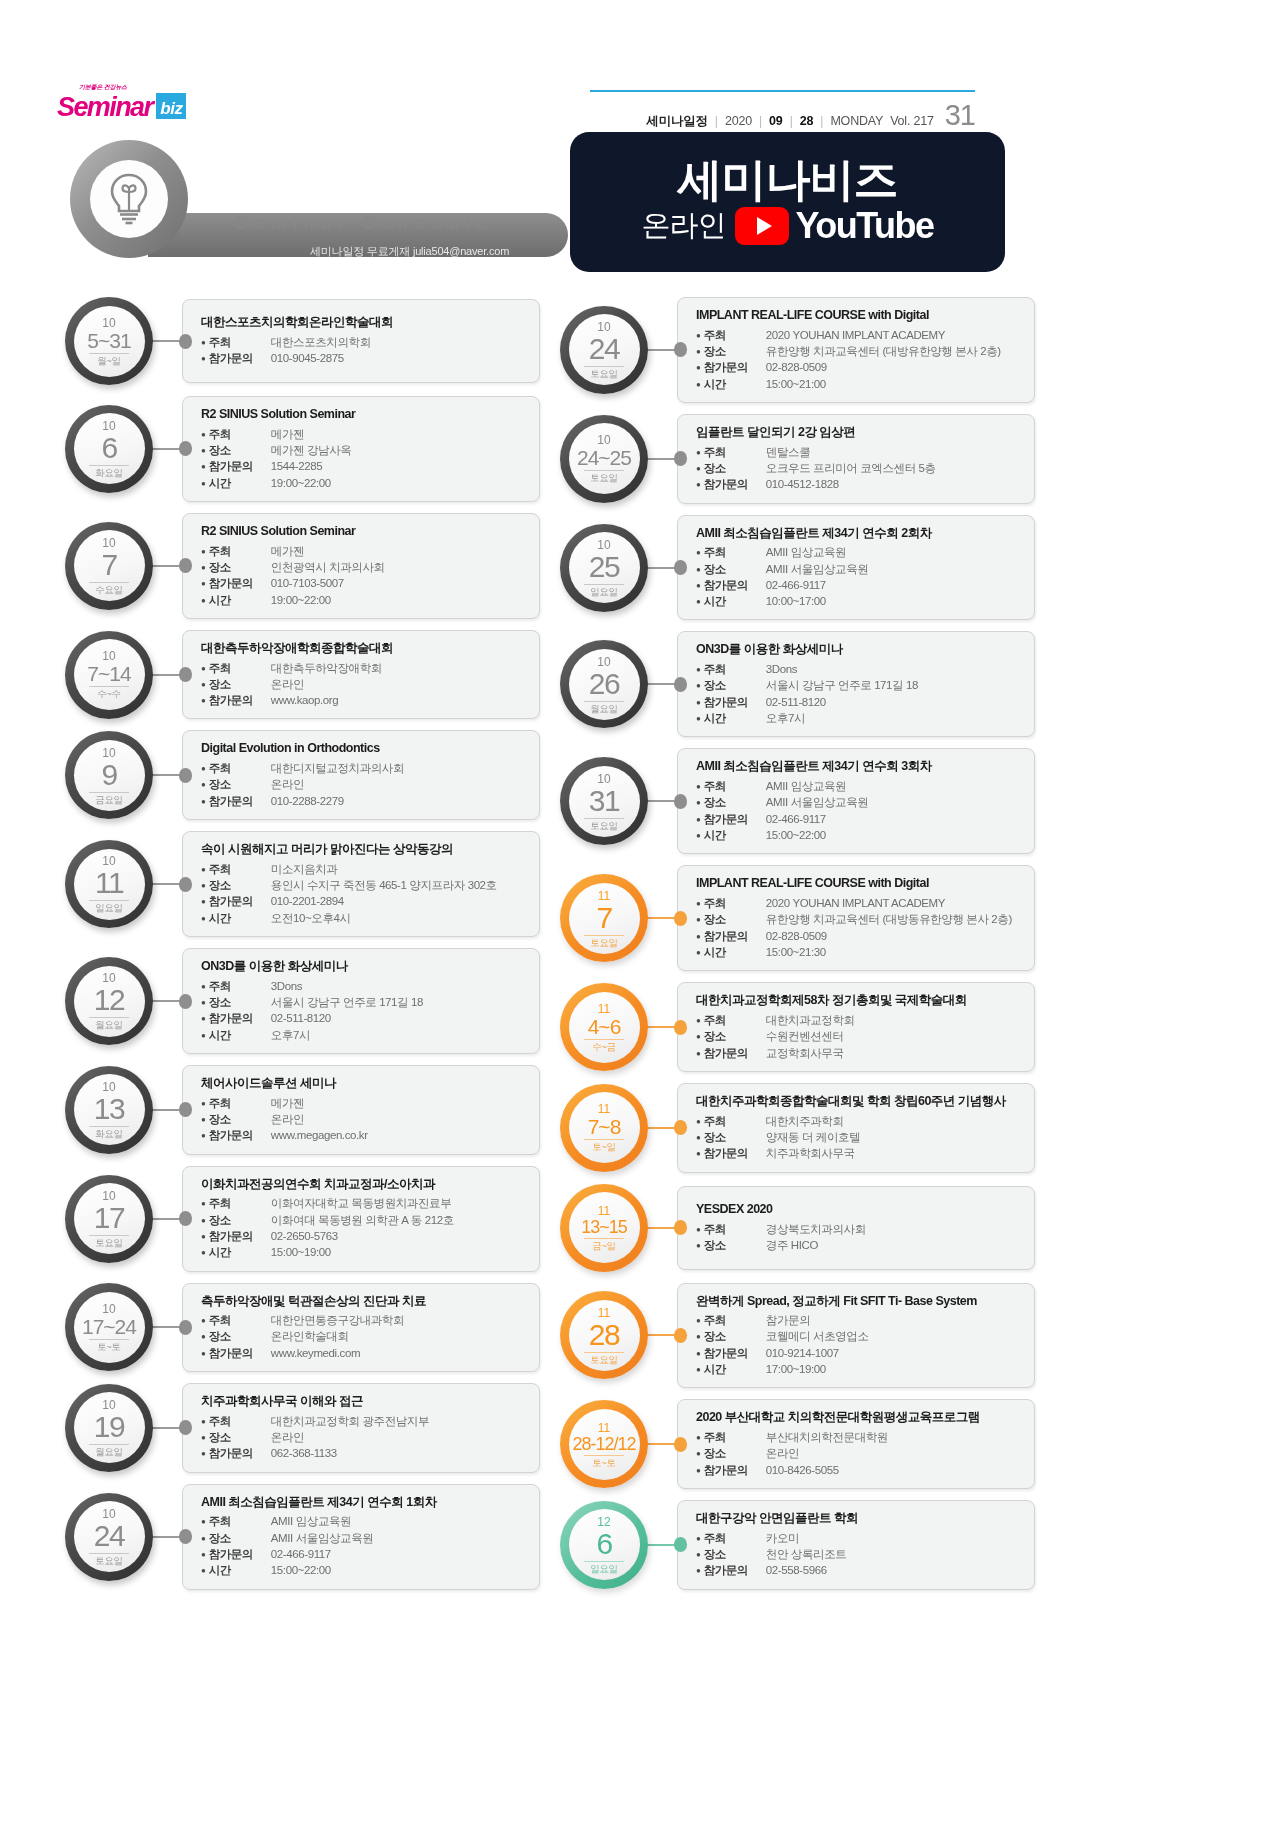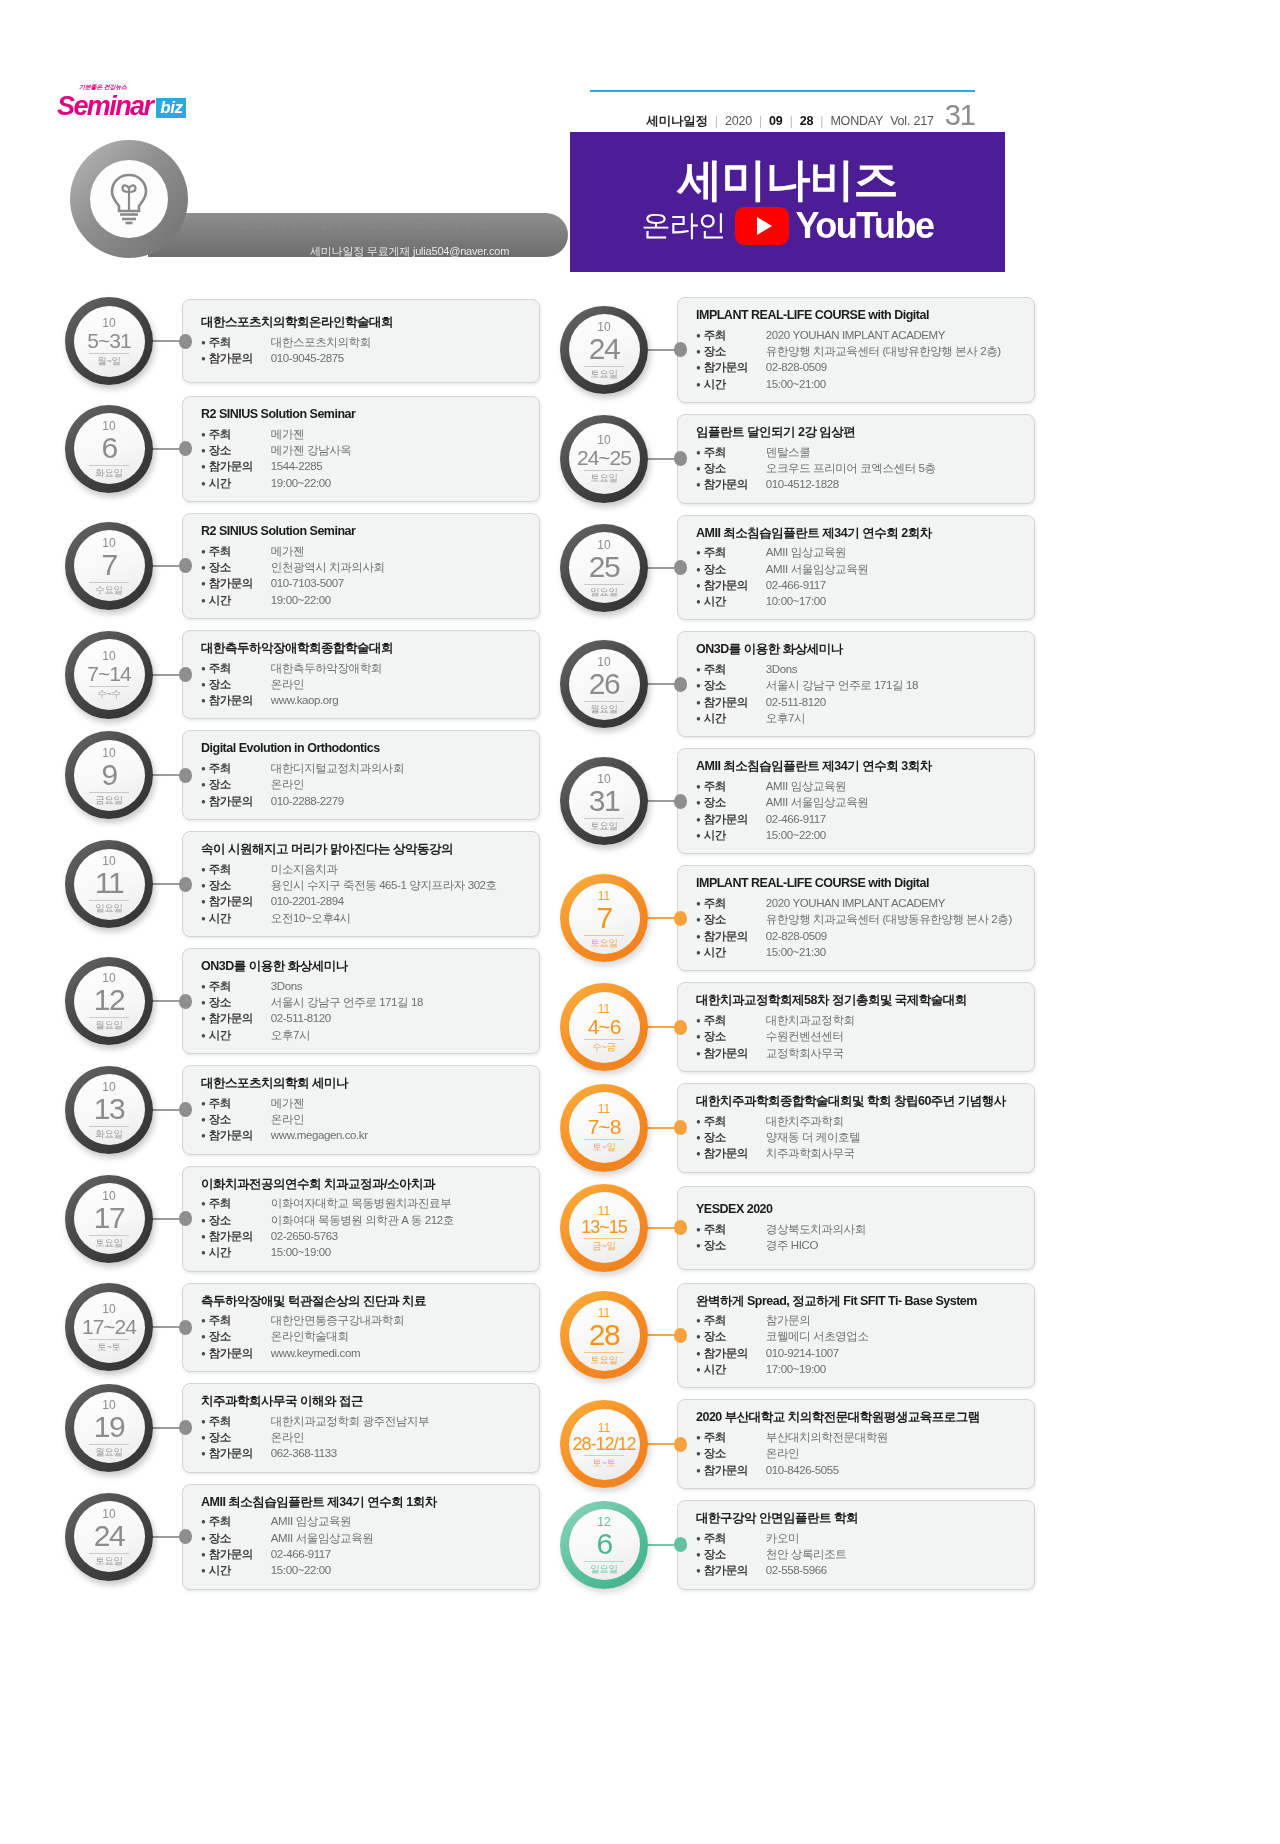--- a/index.html
+++ b/index.html
@@ -24,21 +24,21 @@
     font-size: 6px; color: #e2007f; letter-spacing: -0.2px;
     white-space: nowrap; font-weight: bold;
   }
   .logo-seminar {
     font-size: 27px; font-weight: 900; color: #e2007f;
     letter-spacing: -1.6px; font-style: italic;
     line-height: 1;
   }
   .logo-biz {
     background: #2aa9e0; color: #ffffff; font-weight: 900;
-    font-size: 17px; padding: 1px 4px 2px 4px; letter-spacing: -0.5px;
+    font-size: 17px; padding: 7px 4px 2px 4px; letter-spacing: -0.5px;
     line-height: 1; margin-bottom: 2px; font-style: italic;
   }
   .header-meta {
     position: absolute; right: 57px; top: 99px;
     display: flex; align-items: baseline; gap: 7px;
   }
   .header-meta-line {
     position: absolute; right: 0px; top: -9px; width: 385px; height: 2px;
     background: #2aa9e0;
   }
@@ -78,22 +78,22 @@
     font-size: 18px; color: #888; letter-spacing: 7px;
   }
   .title-mail {
     position: absolute; left: 240px; top: 109px;
     font-size: 11px; color: #e8e8e8; letter-spacing: -0.2px;
   }
 
   
   .yt-banner {
     position: absolute; left: 570px; top: 132px; width: 435px; height: 140px;
-    background: #4c1d95; display: flex; flex-direction: column;
-    align-items: center; justify-content: center; gap: 3px;
+    background: #0f172a; display: flex; flex-direction: column;
+    align-items: center; justify-content: center; gap: 3px; border-radius: 19px;
   }
   .yt-title {
     font-size: 45px; font-weight: bold; color: #ffffff; letter-spacing: -1px;
     line-height: 1;
   }
   .yt-sub { display: flex; align-items: center; gap: 10px; }
   .yt-online { font-size: 29px; color: #ffffff; font-weight: 500; letter-spacing: -1px; }
   .yt-logo { display: flex; align-items: center; gap: 6px; }
   .yt-play {
     width: 54px; height: 38px; background: #ff0000; border-radius: 9px;
@@ -510,21 +510,21 @@
           <div class="d-day  ">13</div>
           <div class="d-rule "></div>
           <div class="d-wd ">화요일</div>
         </div>
       </div>
       <div class="connector">
         <div class="conn-line "></div>
         <div class="conn-dot "></div>
       </div>
       <div class="card">
-        <div class="card-title">대한스포츠치의학회 세미나</div>
+        <div class="card-title">체어사이드솔루션 세미나</div>
         <div class="row">
           <span class="row-bullet">●</span>
           <span class="row-label">주최</span>
           <span class="row-value">메가젠</span>
         </div>
         <div class="row">
           <span class="row-bullet">●</span>
           <span class="row-label">장소</span>
           <span class="row-value">온라인</span>
         </div>

